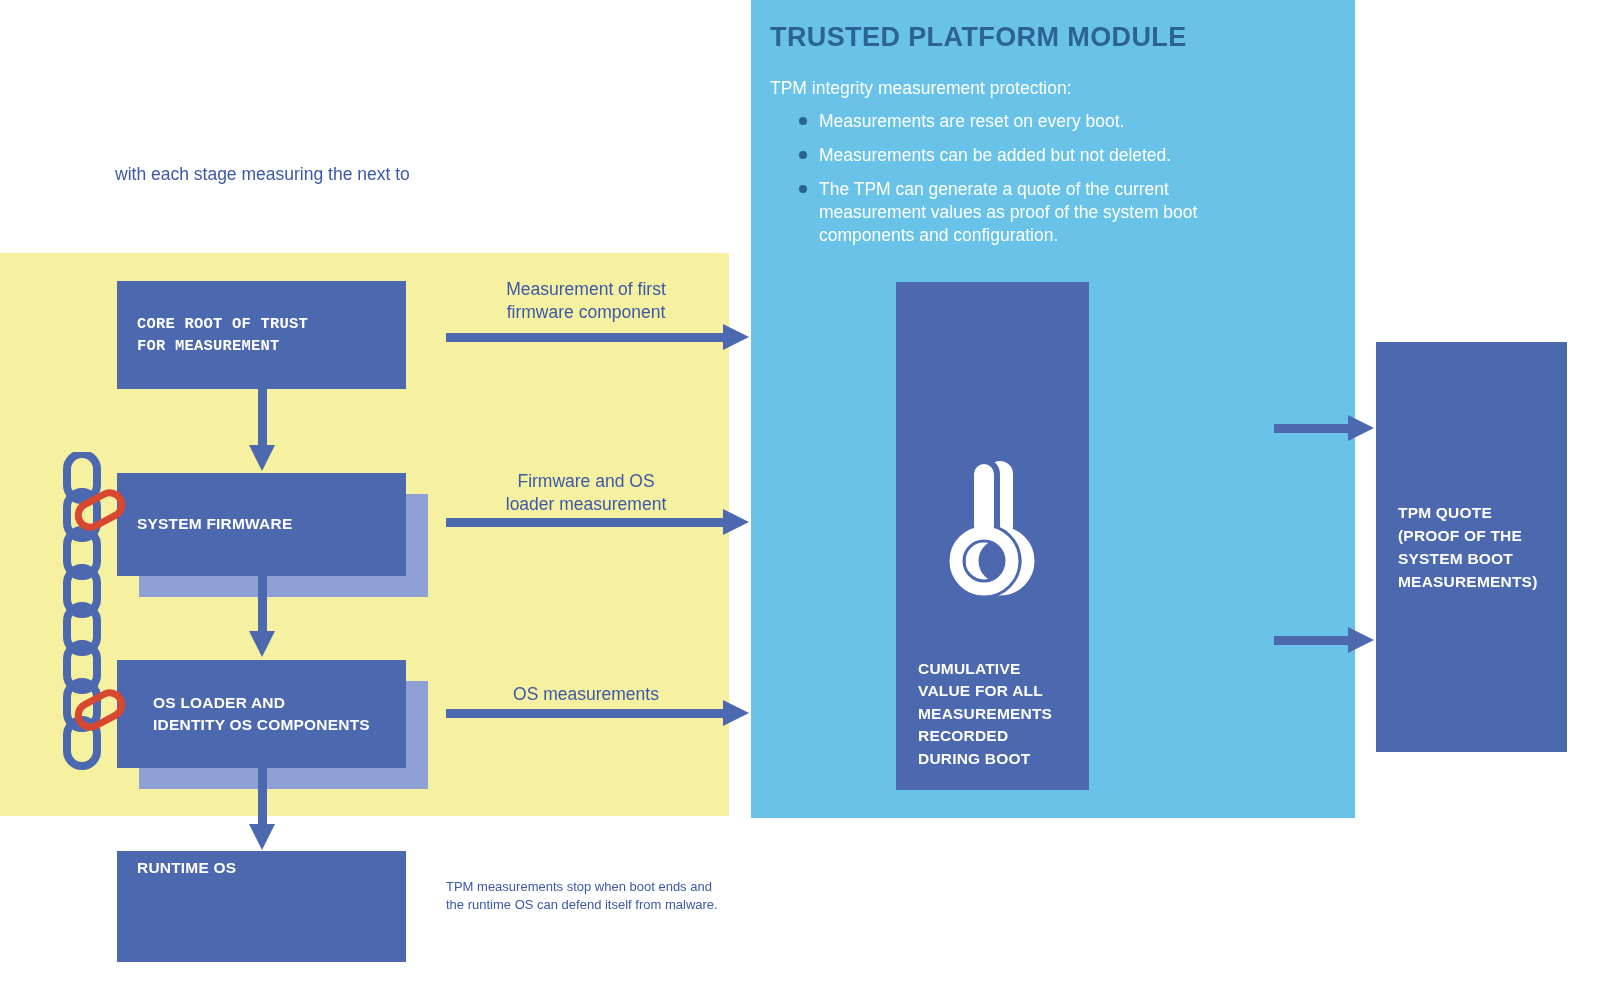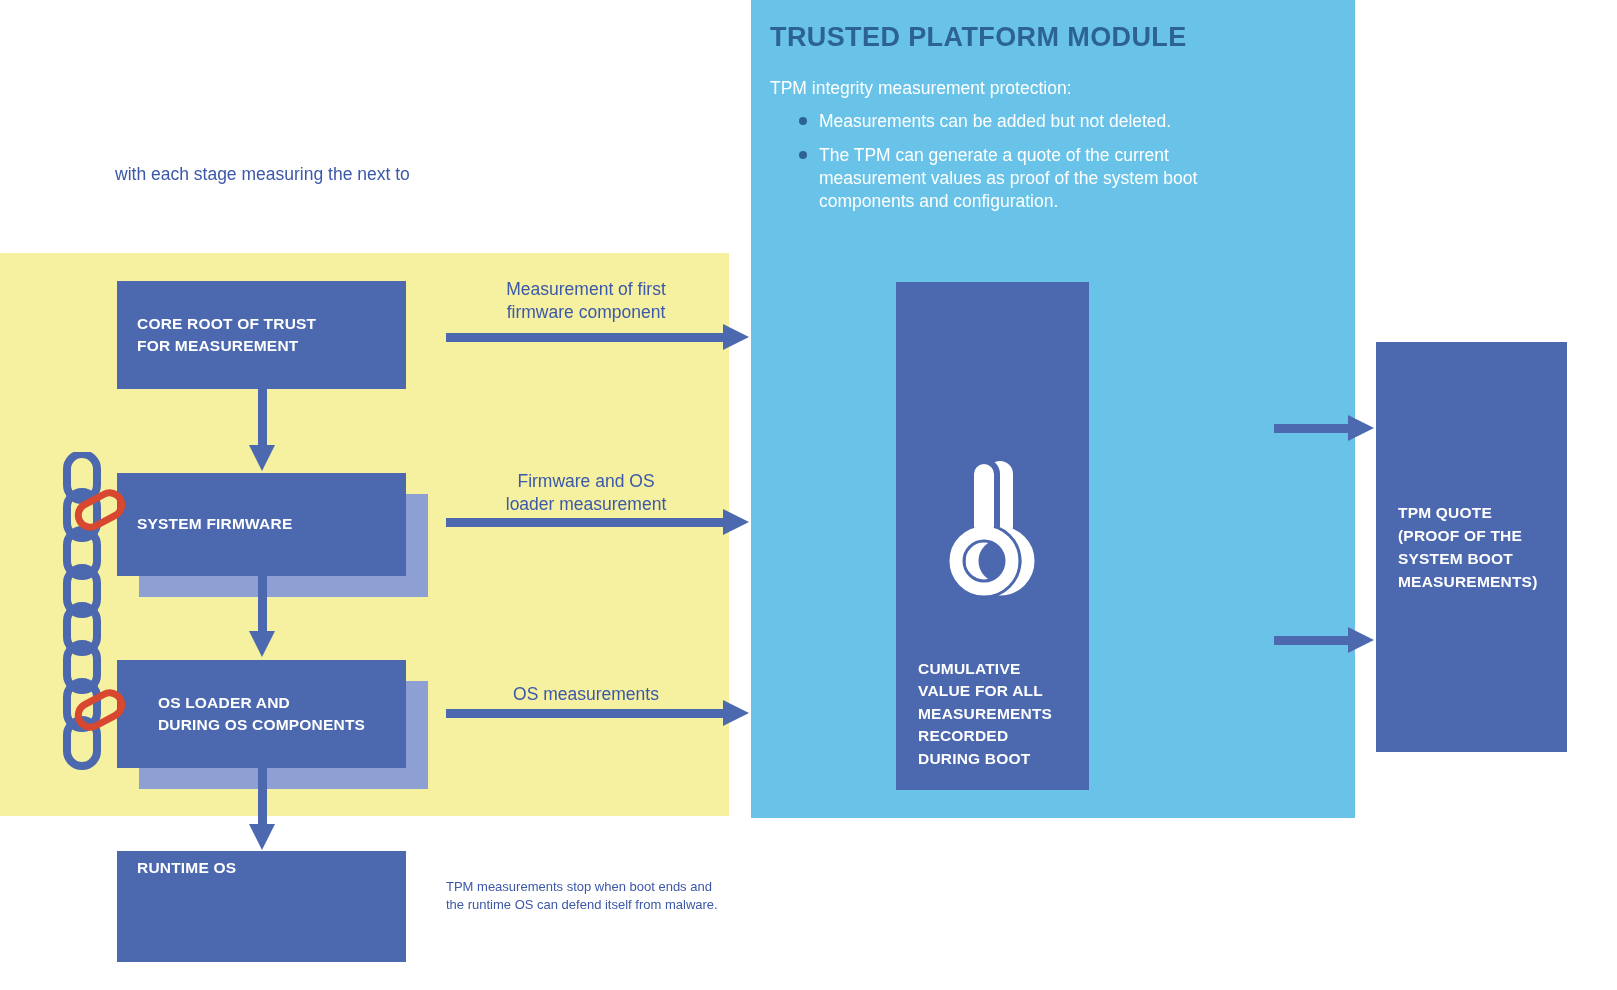--- a/index.html
+++ b/index.html
@@ -69,35 +69,35 @@
   <div class="region-yellow"></div>
   <div class="region-sky"></div>
 
   <div class="intro-text">
     <div>with each stage measuring the next to</div>
   </div>
 
   <div class="stage-shadow" style="left:139px;top:494px;height:103px;"></div>
   <div class="stage-shadow" style="left:139px;top:681px;height:108px;"></div>
 
-  <div class="stage-box" style="top:281px;height:108px;">
+  <div class="stage-box" style="top:281px;height:108px;font-family:Liberation Mono, monospace;">
     <div>
       <div>CORE ROOT OF TRUST</div>
       <div>FOR MEASUREMENT</div>
     </div>
   </div>
   <div class="stage-box" style="top:473px;height:103px;">
     <div>
       <div>SYSTEM FIRMWARE</div>
     </div>
   </div>
   <div class="stage-box" style="top:660px;height:108px;justify-content:center;">
     <div>
       <div>OS LOADER AND</div>
-      <div>DURING OS COMPONENTS</div>
+      <div>IDENTITY OS COMPONENTS</div>
     </div>
   </div>
   <div class="stage-box" style="top:851px;height:111px;align-items:flex-start;padding-top:6px;">
     <div>
       <div>RUNTIME OS</div>
     </div>
   </div>
 
   <div class="arrow-line-v" style="left:258px;top:389px;height:56px;"></div>
   <div class="arrow-head-down" style="left:249px;top:445px;"></div>
@@ -143,20 +143,21 @@
       <rect x="29" y="46" width="46" height="24" rx="12" fill="none" stroke="var(--red)" stroke-width="7"></rect>
     </g>
     <g transform="rotate(-28 52 258)">
       <rect x="29" y="246" width="46" height="24" rx="12" fill="none" stroke="var(--red)" stroke-width="7"></rect>
     </g>
   </svg>
 
   <div class="tpm-title">TRUSTED PLATFORM MODULE</div>
   <div class="tpm-intro">TPM integrity measurement protection:</div>
   <ul class="tpm-bullets">
+    <li>Measurements are reset on every boot.</li>
     <li>Measurements can be added but not deleted.</li>
     <li>The TPM can generate a quote of the current measurement values as proof of the system boot components and configuration.</li>
   </ul>
 
   <div class="panel" style="left:848px;width:193px;">
     <svg class="panel-icon" style="top:170px;" width="120" height="150" viewBox="0 0 120 150">
       <g transform="translate(16,4)">
         <rect x="38" y="5" width="26" height="78" rx="13" fill="#ffffff"></rect>
         <circle cx="51" cy="105" r="28" fill="none" stroke="#ffffff" stroke-width="13"></circle>
       </g>

